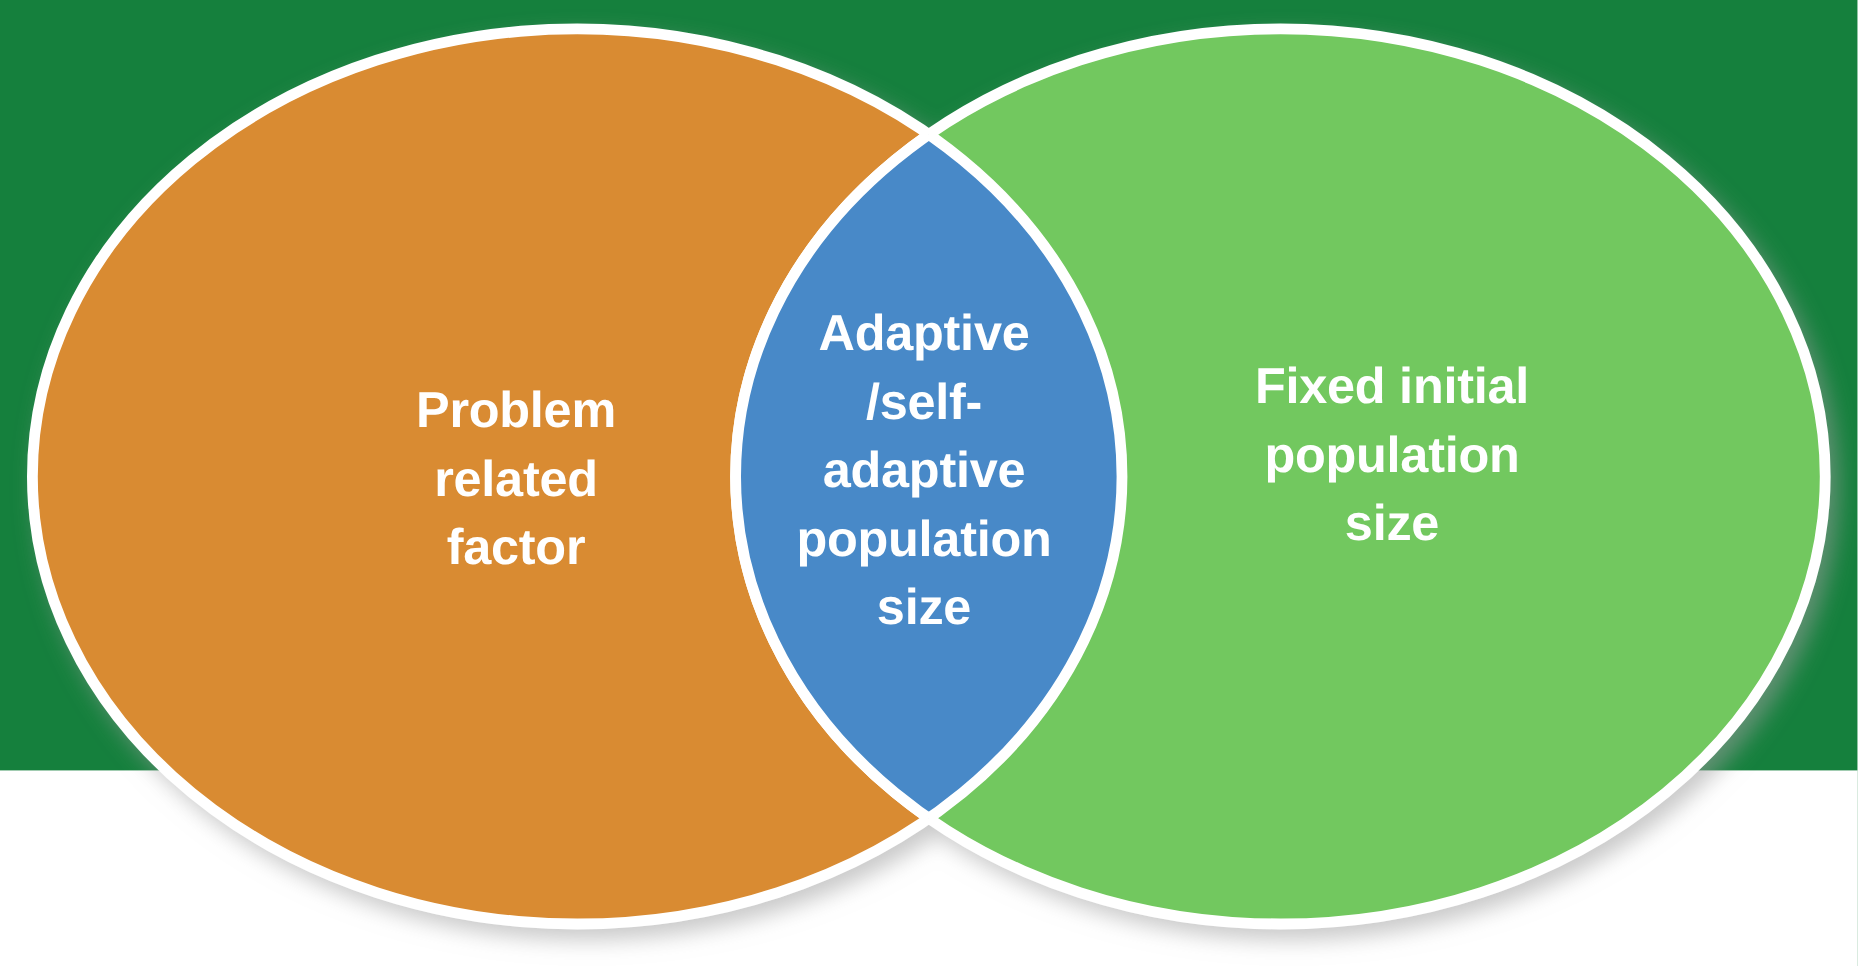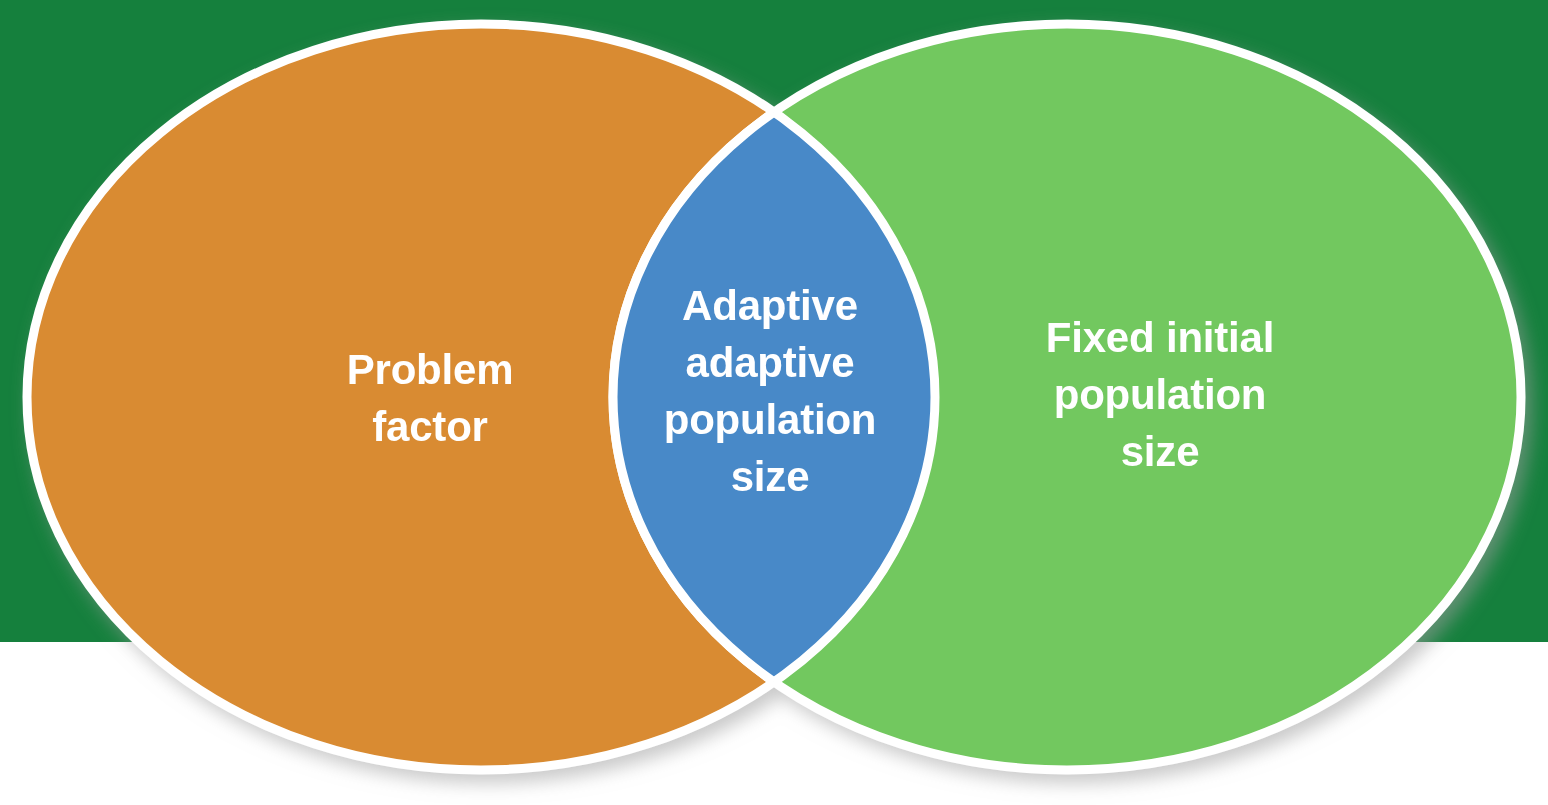--- a/index.html
+++ b/index.html
@@ -55,21 +55,21 @@
     height: 260px;
   }
   #label-center {
     left: 620px;
     top: 248px;
     width: 300px;
     height: 286px;
   }
   #label-right {
     left: 940px;
-    top: 308px;
+    top: 292px;
     width: 440px;
     height: 172px;
   }
 </style>
 </head>
 <body>
 
 <div id="venn-stage">
 
   <svg id="venn-svg" viewBox="0 0 1548 805" xmlns="http://www.w3.org/2000/svg">
@@ -93,25 +93,27 @@
     <g clip-path="url(#clip-left)">
       <ellipse cx="1067" cy="397" rx="454" ry="373" fill="#4889c8" stroke="#ffffff" stroke-width="9"></ellipse>
     </g>
     <g clip-path="url(#clip-right)">
       <ellipse cx="481" cy="397" rx="454" ry="373" fill="none" stroke="#ffffff" stroke-width="9"></ellipse>
     </g>
   </svg>
 
   <div id="label-left" class="label-block">
     <span class="label-line">Problem</span>
+    <span class="label-line">related</span>
     <span class="label-line">factor</span>
   </div>
 
   <div id="label-center" class="label-block">
     <span class="label-line">Adaptive</span>
+    <span class="label-line">/self-</span>
     <span class="label-line">adaptive</span>
     <span class="label-line">population</span>
     <span class="label-line">size</span>
   </div>
 
   <div id="label-right" class="label-block">
     <span class="label-line">Fixed initial</span>
     <span class="label-line">population</span>
     <span class="label-line">size</span>
   </div>

